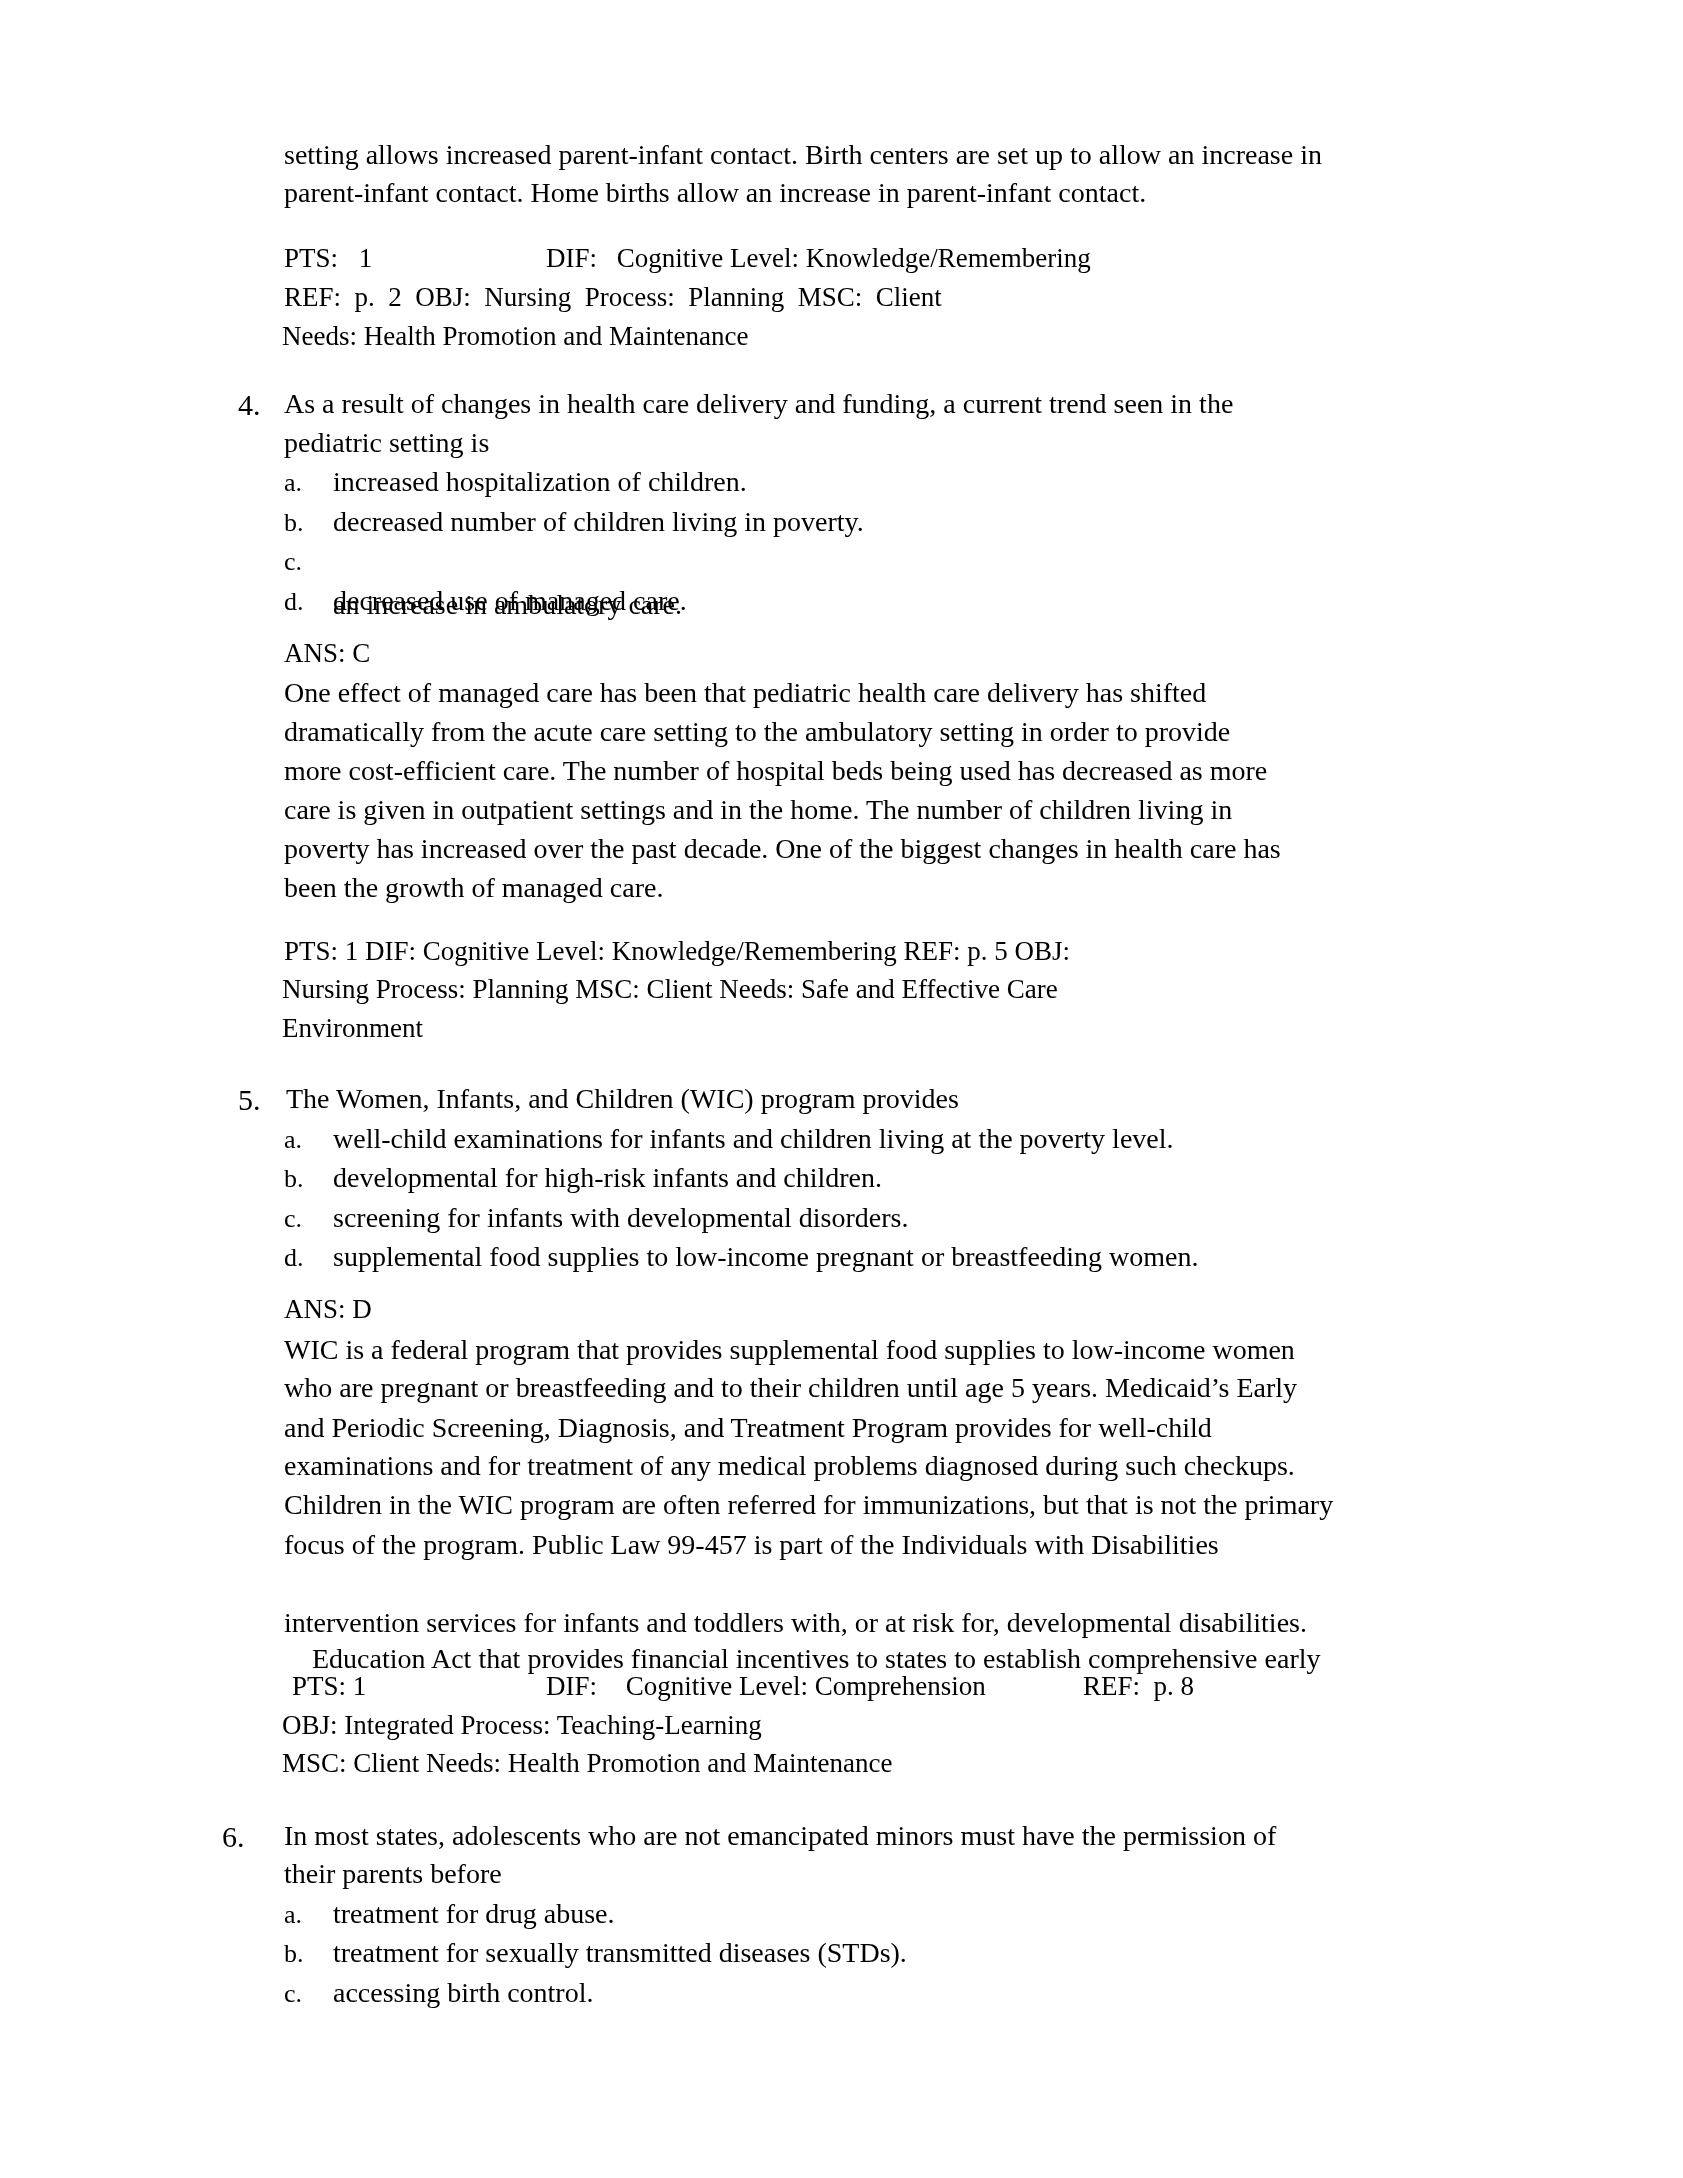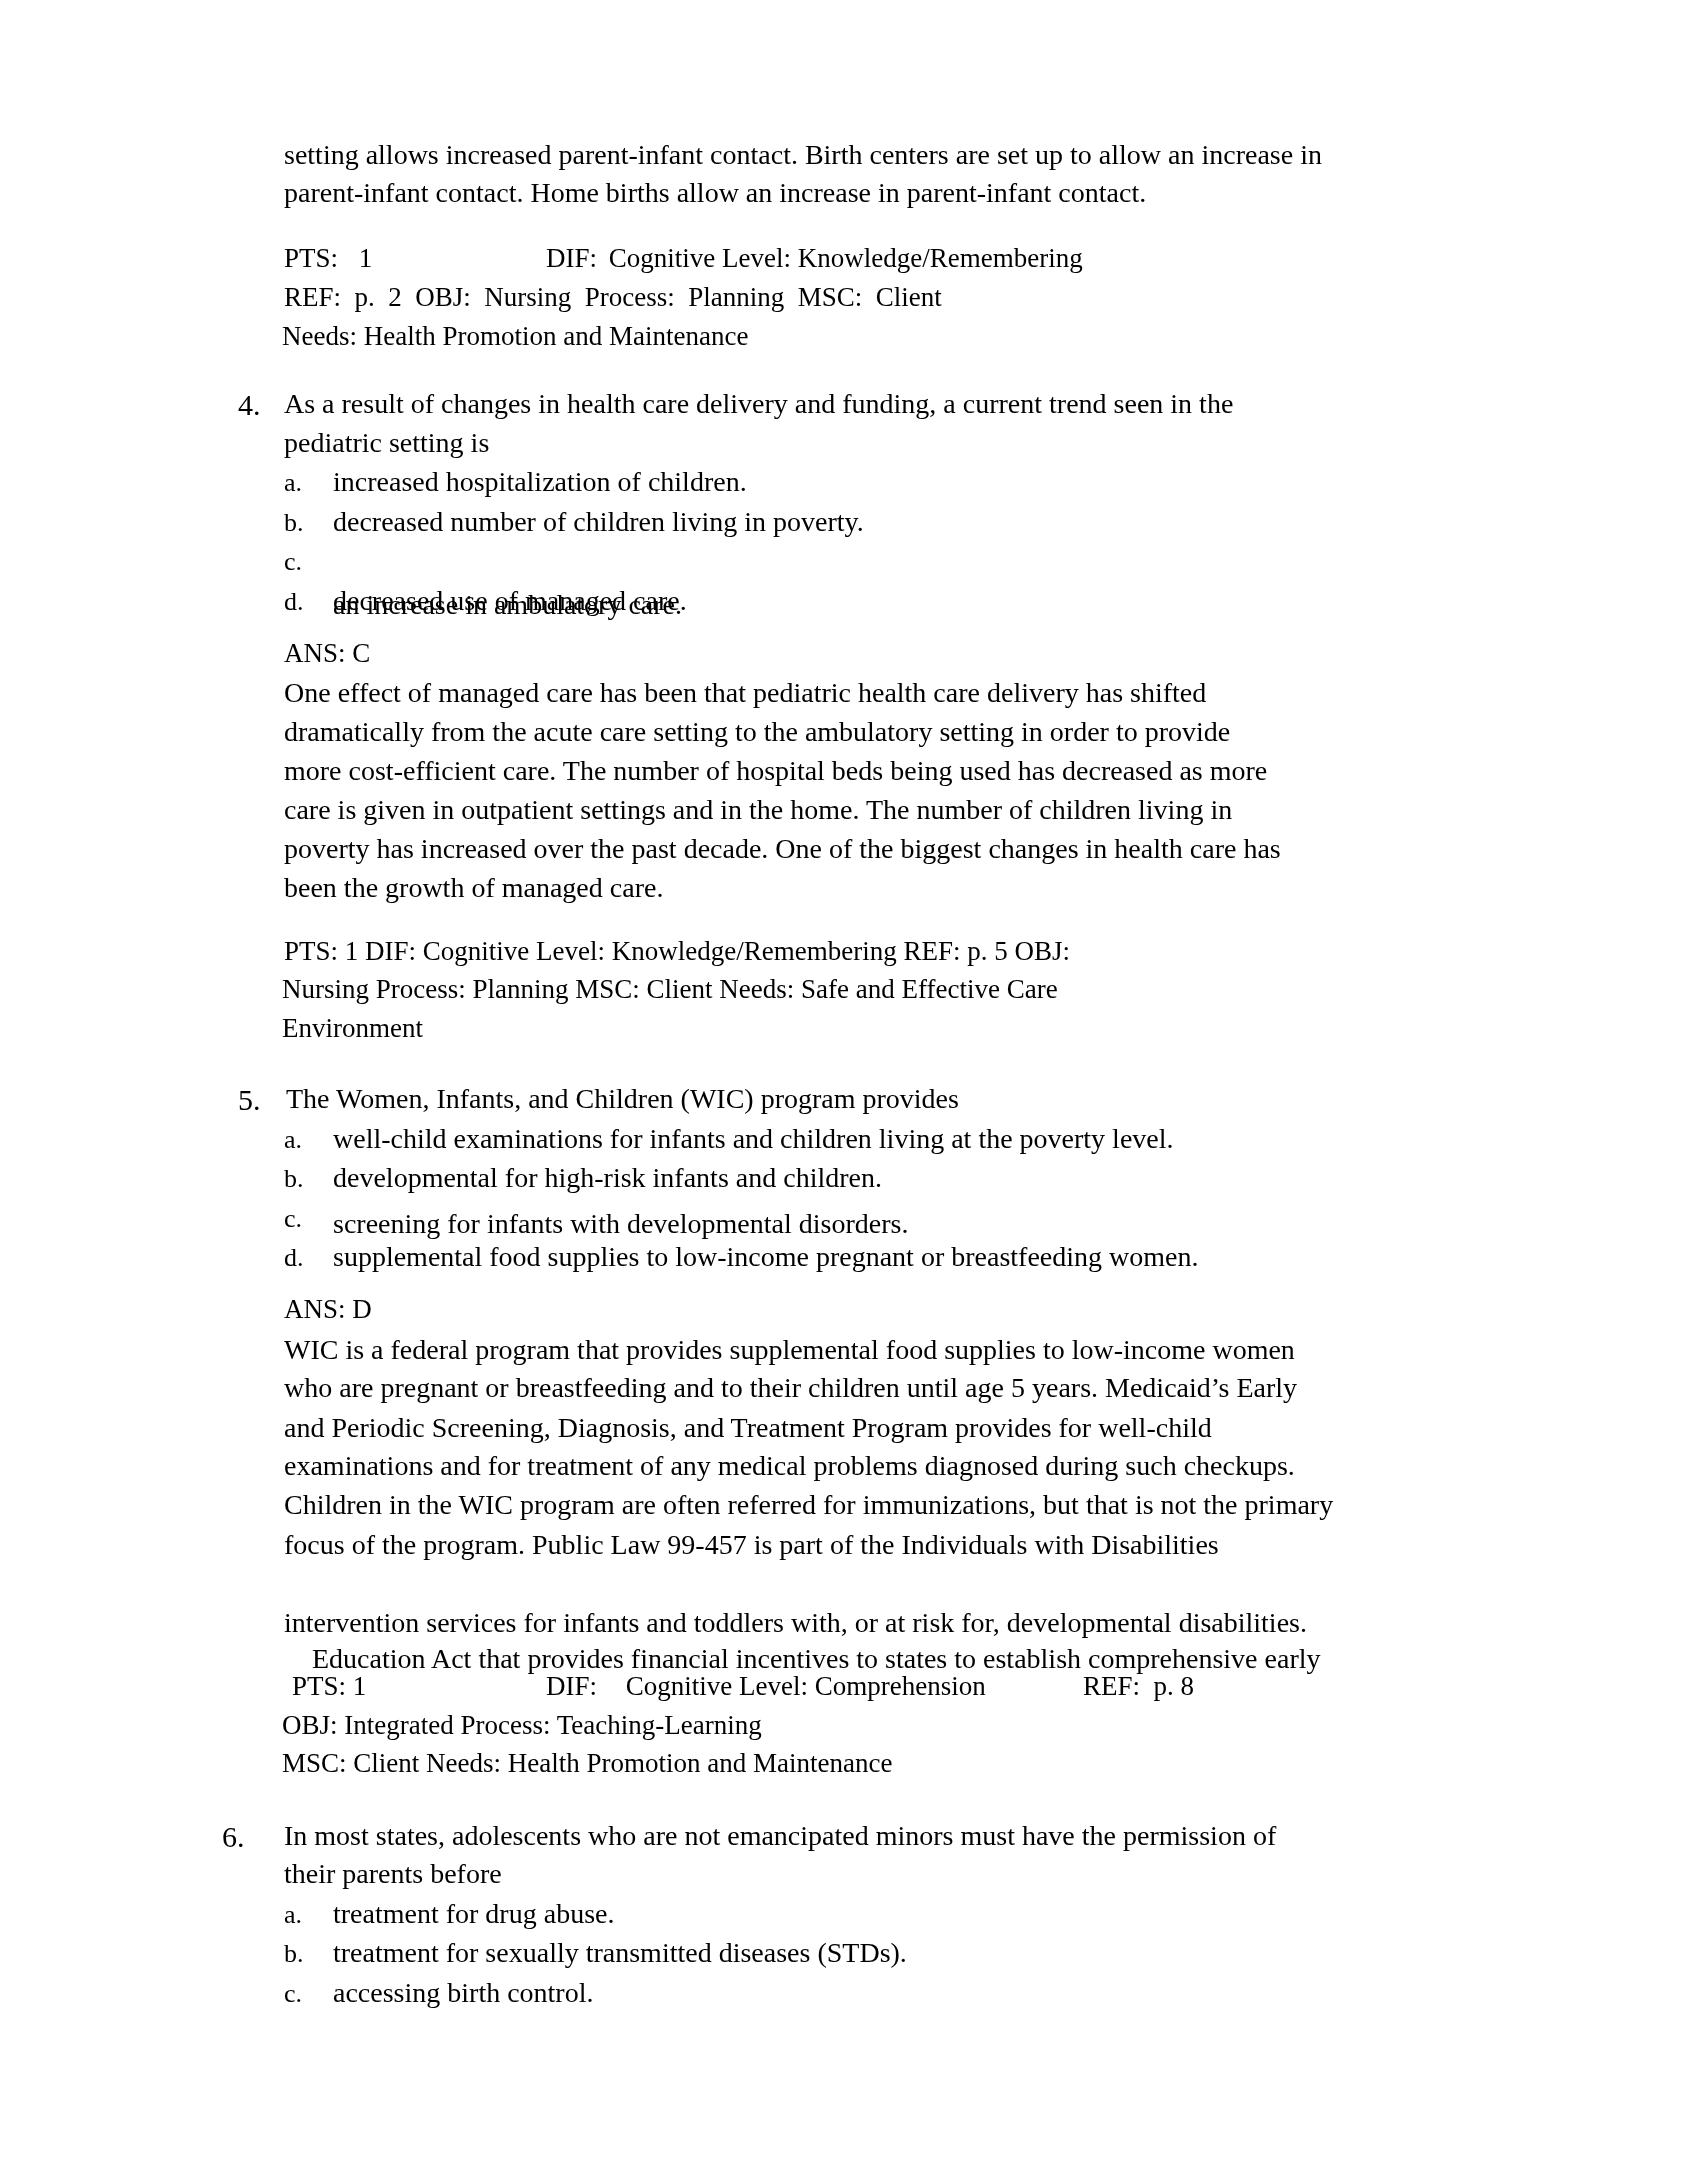--- a/index.html
+++ b/index.html
@@ -58,21 +58,21 @@
     <div class="line body-text" style="left:284px; top:179px;">parent-infant contact. Home births allow an increase in parent-infant contact.</div>
   </div>
 
   <div>
     <div class="line meta-text meta-row" style="left:284px; top:245px;">
       <span>PTS:</span>
       <span style="margin-left:14px;">1</span>
     </div>
     <div class="line meta-text meta-row" style="left:546px; top:245px;">
       <span>DIF:</span>
-      <span style="margin-left:5px;">Cognitive Level: Knowledge/Remembering</span>
+      <span style="margin-left:13px;">Cognitive Level: Knowledge/Remembering</span>
     </div>
     <div class="line meta-text" style="left:284px; top:284px; white-space:pre;">REF:  p.  2  OBJ:  Nursing  Process:  Planning  MSC:  Client</div>
     <div class="line meta-text" style="left:282px; top:323px;">Needs: Health Promotion and Maintenance</div>
   </div>
 
   <div>
     <div class="qnum" style="left:238px; top:390px;">4.</div>
     <div class="line body-text" style="left:284px; top:390px;">As a result of changes in health care delivery and funding, a current trend seen in the</div>
     <div class="line body-text" style="left:284px; top:429px;">pediatric setting is</div>
 
@@ -118,21 +118,21 @@
     <div>
       <div class="optletter" style="left:284px; top:1127px;">a.</div>
       <div class="line body-text" style="left:333px; top:1125px;">well-child examinations for infants and children living at the poverty level.</div>
     </div>
     <div>
       <div class="optletter" style="left:284px; top:1166px;">b.</div>
       <div class="line body-text" style="left:333px; top:1164px;">developmental for high-risk infants and children.</div>
     </div>
     <div>
       <div class="optletter" style="left:284px; top:1206px;">c.</div>
-      <div class="line body-text" style="left:333px; top:1204px;margin-top:6px;">screening for infants with developmental disorders.</div>
+      <div class="line body-text" style="left:333px; top:1204px;">screening for infants with developmental disorders.</div>
     </div>
     <div>
       <div class="optletter" style="left:284px; top:1245px;">d.</div>
       <div class="line body-text" style="left:333px; top:1243px;">supplemental food supplies to low-income pregnant or breastfeeding women.</div>
     </div>
 
     <div class="line meta-text" style="left:284px; top:1296px;">ANS: D</div>
 
     <div>
       <div class="line body-text" style="left:284px; top:1336px;">WIC is a federal program that provides supplemental food supplies to low-income women</div>

